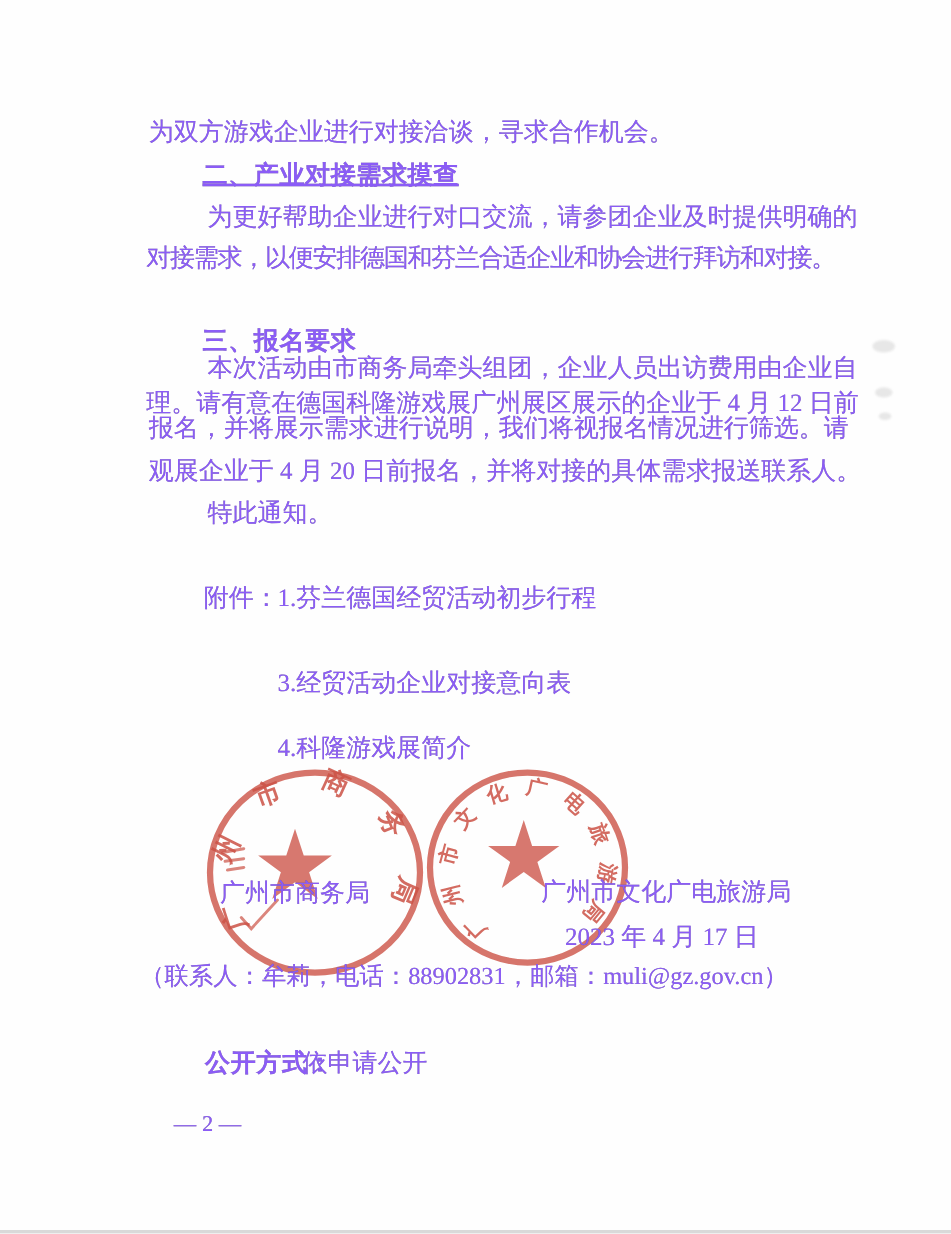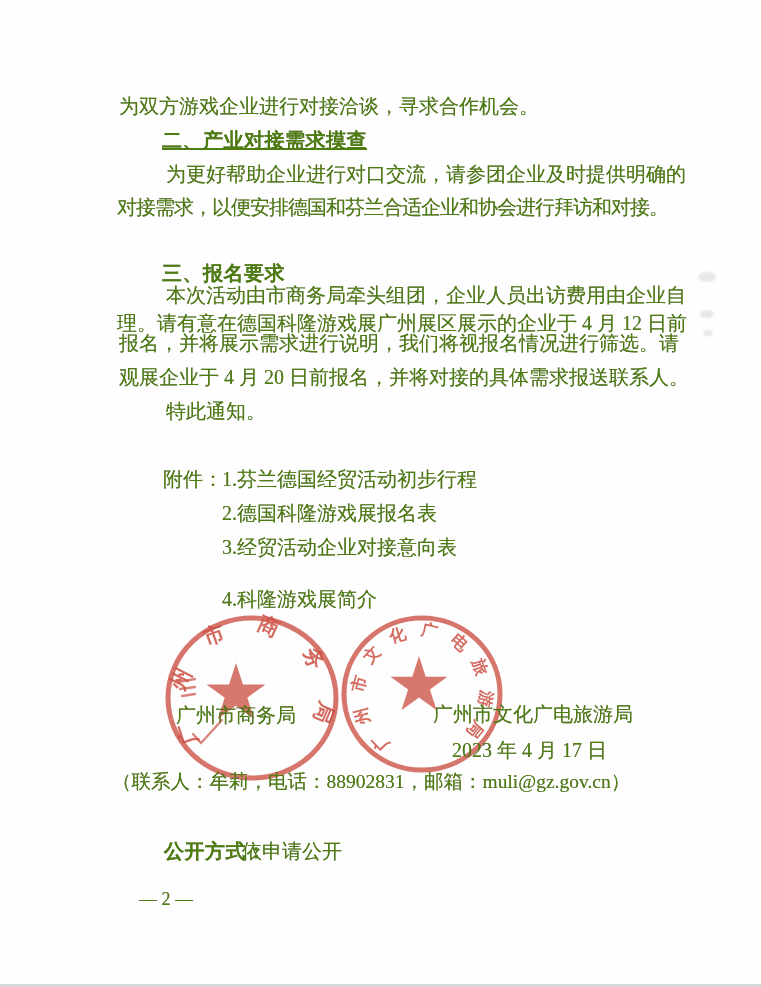--- a/index.html
+++ b/index.html
@@ -9,21 +9,21 @@
     background:#fefefe;
     overflow:hidden;
     font-family:"Liberation Serif","DejaVu Serif",serif;
     color:#1f1f1f;
   }
   .tl{ 
     position:absolute;
     white-space:nowrap;
     font-size:20px;
     line-height:22px;
-    color:#4d7c0f;
+    color:#8b5cf6;
     text-shadow:0 0 0.4px rgba(60,60,60,.55);
   }
   .hd{ 
     font-family:"Liberation Sans","DejaVu Sans",sans-serif;
     font-weight:bold;
     letter-spacing:.5px;
   }
   .tight{letter-spacing:-1px;}
   .seal{position:absolute;pointer-events:none;}
   .seal text{
@@ -49,21 +49,20 @@
   <div class="tl tight" style="left:117px;top:196px;">对接需求，以便安排德国和芬兰合适企业和协会进行拜访和对接。</div>
   <div class="tl hd" style="left:162px;top:230px;margin-top:32px;">三、报名要求</div>
   <div class="tl" style="left:166px;top:264px;margin-top:20px;">本次活动由市商务局牵头组团，企业人员出访费用由企业自</div>
   <div class="tl" style="left:117px;top:312px;">理。请有意在德国科隆游戏展广州展区展示的企业于 4 月 12 日前</div>
   <div class="tl" style="left:119px;top:332px;">报名，并将展示需求进行说明，我们将视报名情况进行筛选。请</div>
   <div class="tl" style="left:119px;top:366px;">观展企业于 4 月 20 日前报名，并将对接的具体需求报送联系人。</div>
   <div class="tl" style="left:166px;top:400px;">特此通知。</div>
 
   <div class="tl" style="left:163px;top:468px;">附件：</div>
   <div class="tl" style="left:222px;top:468px;">1.芬兰德国经贸活动初步行程</div>
-  <div class="tl" style="left:222px;top:502px;">2.德国科隆游戏展报名表</div>
   <div class="tl" style="left:222px;top:536px;">3.经贸活动企业对接意向表</div>
   <div class="tl" style="left:222px;top:588px;">4.科隆游戏展简介</div>
 
   <svg class="seal seal-ring-1" style="left:160px;top:608px;" width="186" height="186" viewBox="0 0 186 186">
     <defs>
       <path id="sealArc1" d="M 54.7 143.2 A 65 65 0 1 1 129.3 143.2" fill="none"></path>
     </defs>
     <ellipse cx="92" cy="90" rx="84" ry="80" fill="none" stroke="#cc5246" stroke-width="5" opacity="0.8"></ellipse>
     <polygon fill="#cc5246" opacity="0.78" points="76,55 69,76.4 46.5,76.4 64.7,89.7 57.8,111.1 76,97.8 94.2,111.1 87.3,89.7 105.5,76.4 83,76.4"></polygon>
     <text fill="#cc5246" opacity="0.85">

